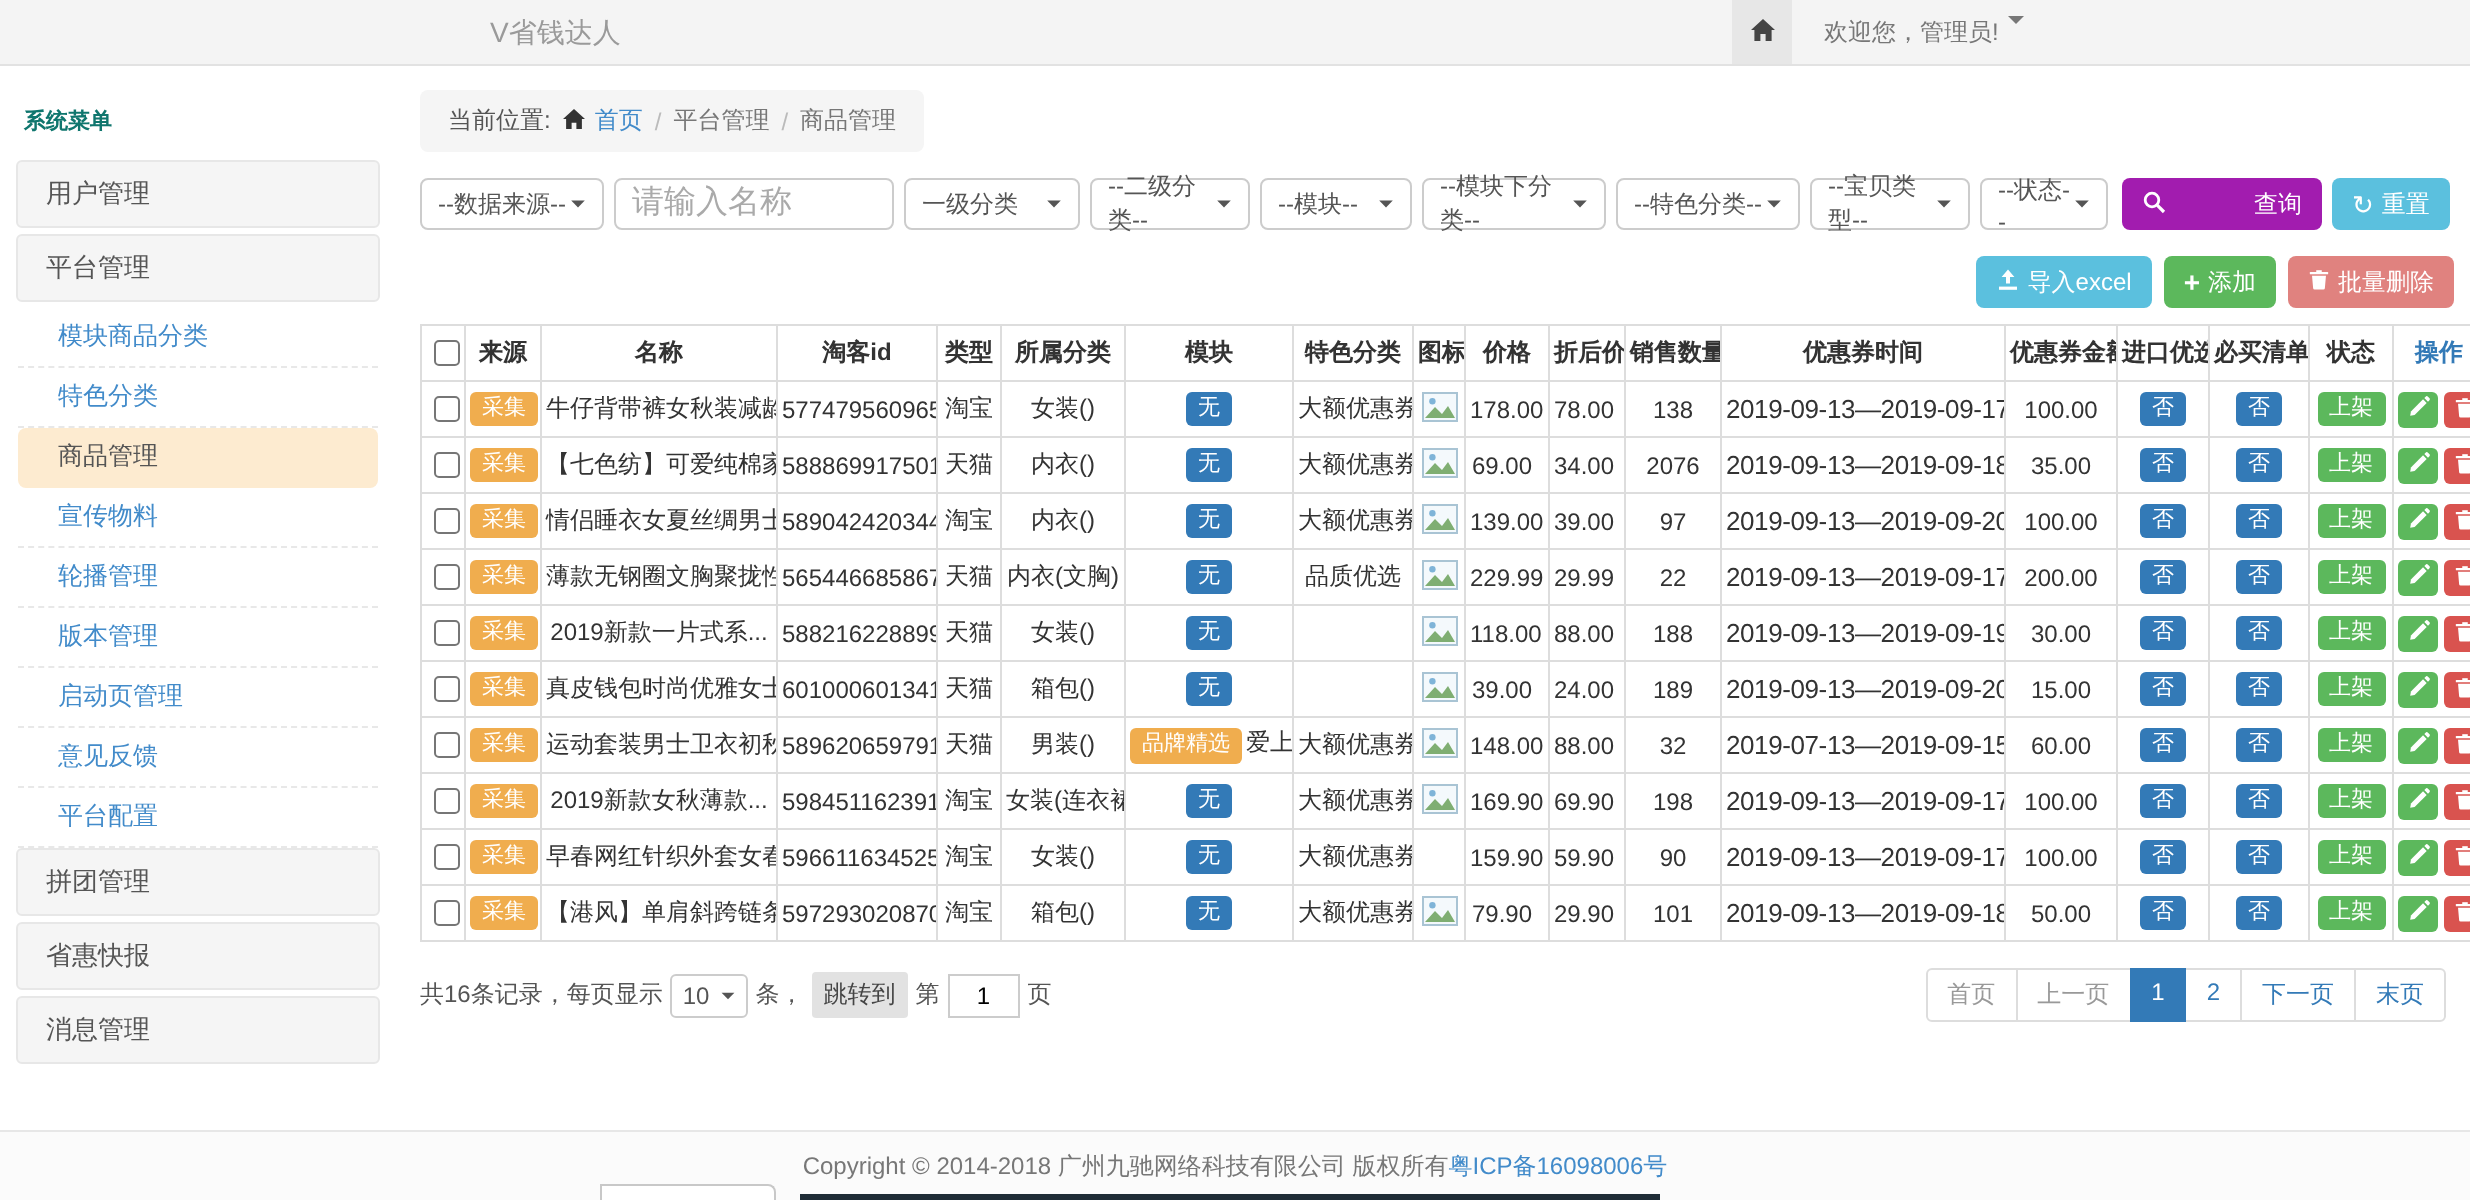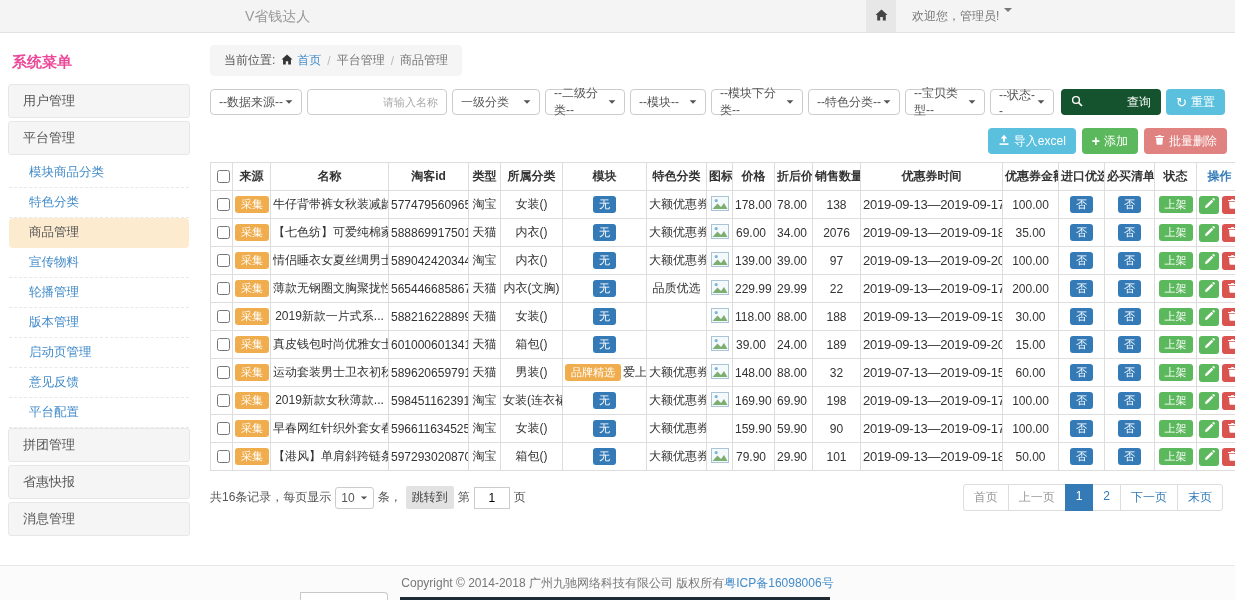--- a/index.html
+++ b/index.html
@@ -12,40 +12,40 @@
   
   .topbar { height:33px; background:#f4f4f4; border-bottom:1px solid #e2e2e2; position:relative; }
   .topbar-title { position:absolute; left:245px; top:8px; font-size:14px; color:#9a9a9a; }
   .topbar-right { position:absolute; left:866px; top:0; height:32px; display:flex; align-items:center; }
   .home-box { width:30px; height:32px; background:#e7e7e7; display:flex; align-items:center; justify-content:center; cursor:pointer; }
   .welcome { margin-left:16px; font-size:12px; color:#777; display:flex; gap:5px; cursor:pointer; }
   .caret { width:0; height:0; border-left:4px solid transparent; border-right:4px solid transparent; border-top:4px solid #777; display:inline-block; }
   
   .layout { display:flex; padding:8px 8px 0 8px; }
   .sidebar { width:182px; flex:none; height:520px; overflow:hidden; }
-  .sidebar-title { color:#ec4899; font-weight:bold; font-size:15px; padding:12px 4px 12px 4px; }
+  .sidebar-title { color:#0f766e; font-weight:bold; font-size:11px; padding:12px 4px 12px 4px; }
   .side-item { cursor:pointer; }
   .side-group { background:#f5f5f5; border:1px solid #e7e7e7; border-radius:3px; padding:7px 14px; font-size:13px; color:#555; margin-bottom:3px; }
   .side-sub { background:#fff; padding:6px 14px 6px 20px; font-size:12.5px; color:#428bca; border-bottom:1px dashed #e8e8e8; margin:0 1px; }
   .side-sub.active { background:#fdebd0; border-radius:4px; color:#555; border-bottom-color:transparent; }
   
   .main { flex:1; padding-left:20px; min-width:0; }
   .breadcrumb { display:inline-flex; align-items:center; gap:6px; background:#f5f5f5; border-radius:4px; padding:7px 14px; font-size:12px; color:#555; margin-top:4px; }
   .breadcrumb .link { color:#428bca; cursor:pointer; }
   .breadcrumb .sep { color:#bbb; }
   .breadcrumb .crumb { color:#777; }
   
   .filter-bar { display:flex; gap:5px; margin-top:13px; align-items:center; }
   .sel { border:1px solid #ccc; border-radius:4px; height:26px; display:inline-flex; align-items:center; justify-content:space-between; padding:0 8px; font-size:12px; color:#555; background:#fff; cursor:pointer; flex:none; }
   .sel .caret { border-top-color:#555; transform:scale(0.85); }
-  .txt { border:1px solid #ccc; border-radius:4px; height:26px; padding:0 8px; font-size:11px; color:#ec4899; flex:none; font-family:inherit;text-align:right; }
+  .txt { border:1px solid #ccc; border-radius:4px; height:26px; padding:0 8px; font-size:16px; color:#ec4899; flex:none; font-family:inherit; }
   .txt::placeholder { color:#aaa; }
   .filter-btns { display:flex; gap:5px; margin-left:2px; }
   .btn { height:26px; border:none; border-radius:4px; color:#fff; font-size:12px; padding:0 10px; display:inline-flex; align-items:center; gap:4px; cursor:pointer; font-family:inherit; }
-  .btn-primary { background:#14532d;gap:44px; }
+  .btn-primary { background:#a21caf;gap:44px; }
   .btn-info { background:#5bc0de; }
   .btn-success { background:#5cb85c; }
   .btn-danger-soft { background:#e0827f; }
   .refresh-glyph { font-size:13px; line-height:1; }
   .plus-glyph { font-size:14px; font-weight:bold; line-height:1; }
   
   .actions { display:flex; justify-content:flex-end; gap:6px; margin:13px 0 8px; }
   
   table.grid { width:100%; border-collapse:collapse; table-layout:fixed; font-size:12px; }
   .grid th, .grid td { border:1px solid #ddd; padding:4px 2px; text-align:center; overflow:hidden; white-space:nowrap; height:26px; }

